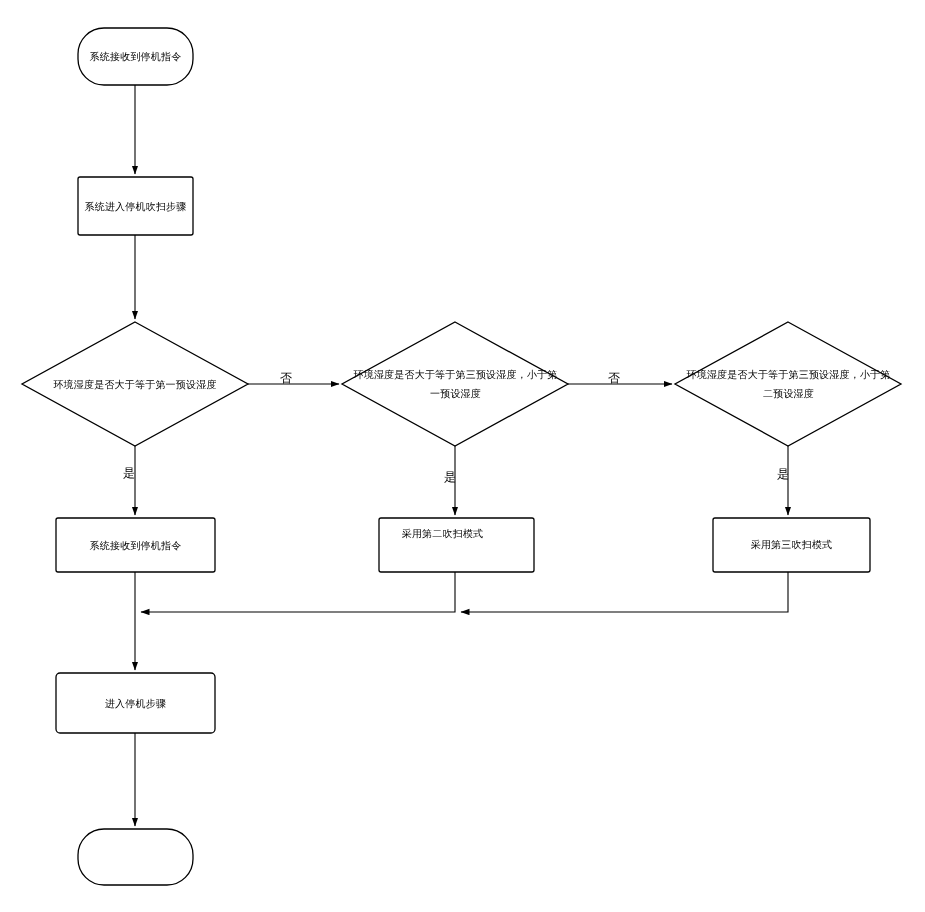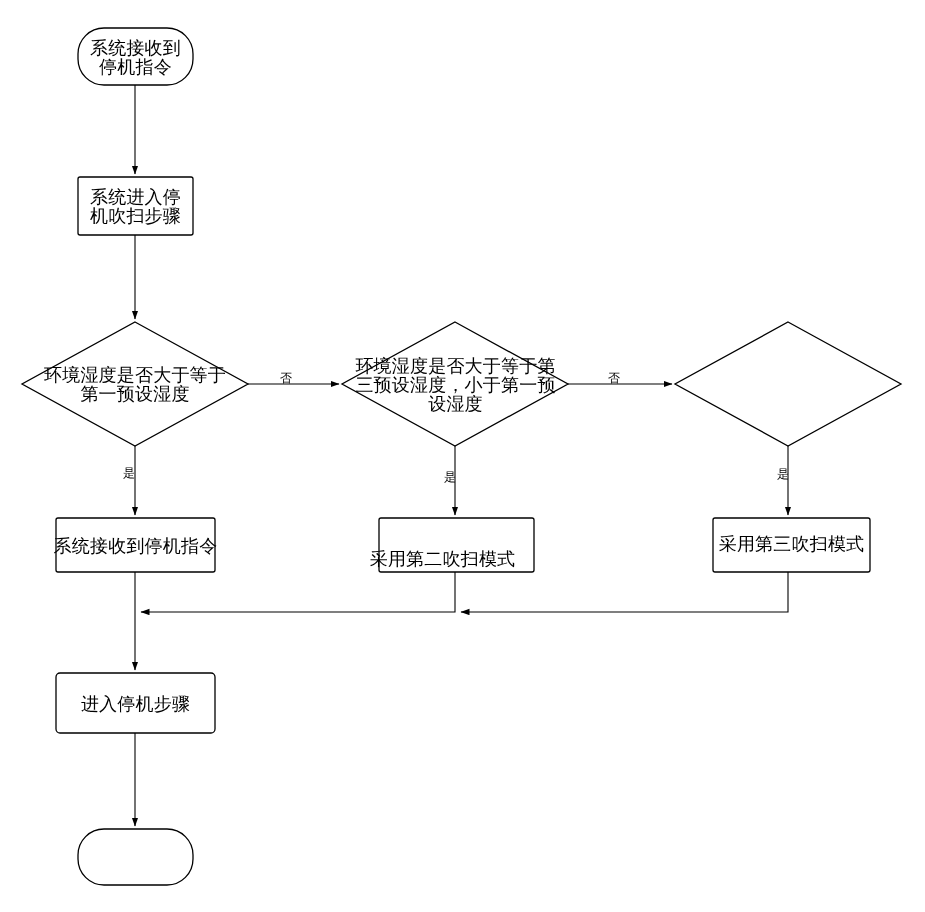--- a/index.html
+++ b/index.html
@@ -24,21 +24,21 @@
     width: 925px;
     height: 912px;
   }
   .node-text {
     position: absolute;
     display: flex;
     align-items: center;
     justify-content: center;
     text-align: center;
     color: #000000;
-    font-size: 18px;
+    font-size: 10px;
     line-height: 19px;
     letter-spacing: 0.2px;
     pointer-events: none;
     white-space: nowrap;
   }
   .node-text.wrapme {
     white-space: normal;
   }
   .edge-label {
     position: absolute;
@@ -109,24 +109,25 @@
   </svg>
 
   <div class="node-text wrapme" style="left:82px; top:28px; width:107px; height:57px;">系统接收到停机指令</div>
 
   <div class="node-text wrapme" style="left:82px; top:177px; width:107px; height:58px;">系统进入停机吹扫步骤</div>
 
   <div class="node-text wrapme" style="left:35px; top:359px; width:200px; height:50px;">环境湿度是否大于等于第一预设湿度</div>
 
   <div class="node-text wrapme" style="left:353px; top:359px; width:205px; height:50px;">环境湿度是否大于等于第三预设湿度，小于第一预设湿度</div>
 
+  <div class="node-text wrapme" style="left:683px; top:359px; width:211px; height:50px;">环境湿度是否大于等于第三预设湿度，小于第二预设湿度</div>
 
   <div class="node-text" style="left:56px; top:518px; width:159px; height:54px;">系统接收到停机指令</div>
 
-  <div class="node-text" style="left:379px; top:531px; width:127px; height:54px;">采用第二吹扫模式</div>
+  <div class="node-text" style="left:379px; top:506px; width:127px; height:54px;">采用第二吹扫模式</div>
 
   <div class="node-text" style="left:713px; top:518px; width:157px; height:54px;font-family:Liberation Mono, monospace;">采用第三吹扫模式</div>
 
   <div class="node-text" style="left:56px; top:673px; width:159px; height:60px;">进入停机步骤</div>
 
 
   <div class="edge-label" style="left:276px; top:371px;">否</div>
 
   <div class="edge-label" style="left:604px; top:371px;">否</div>
 

